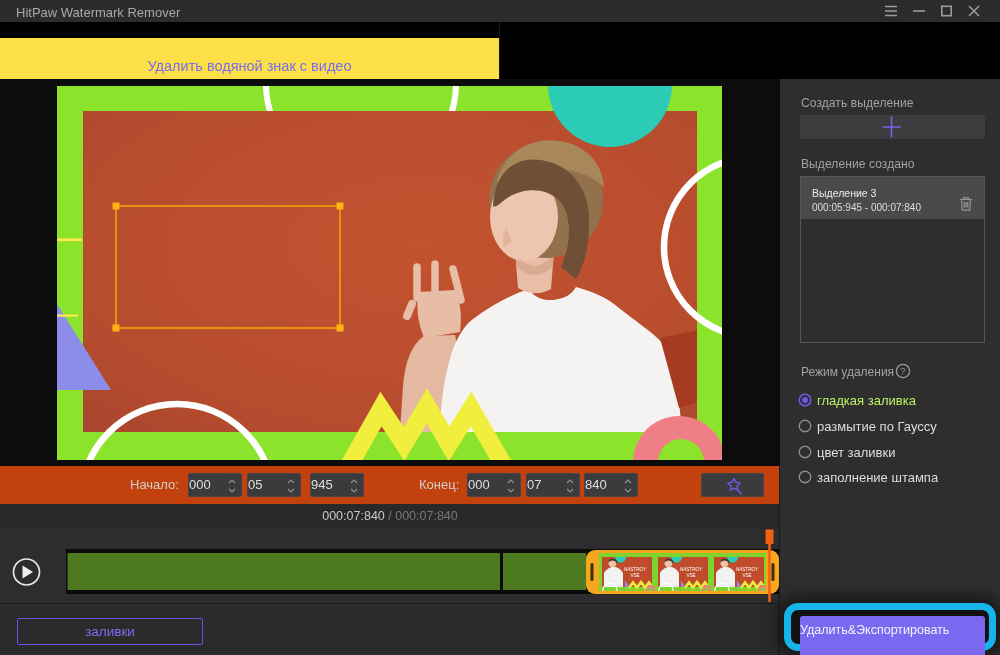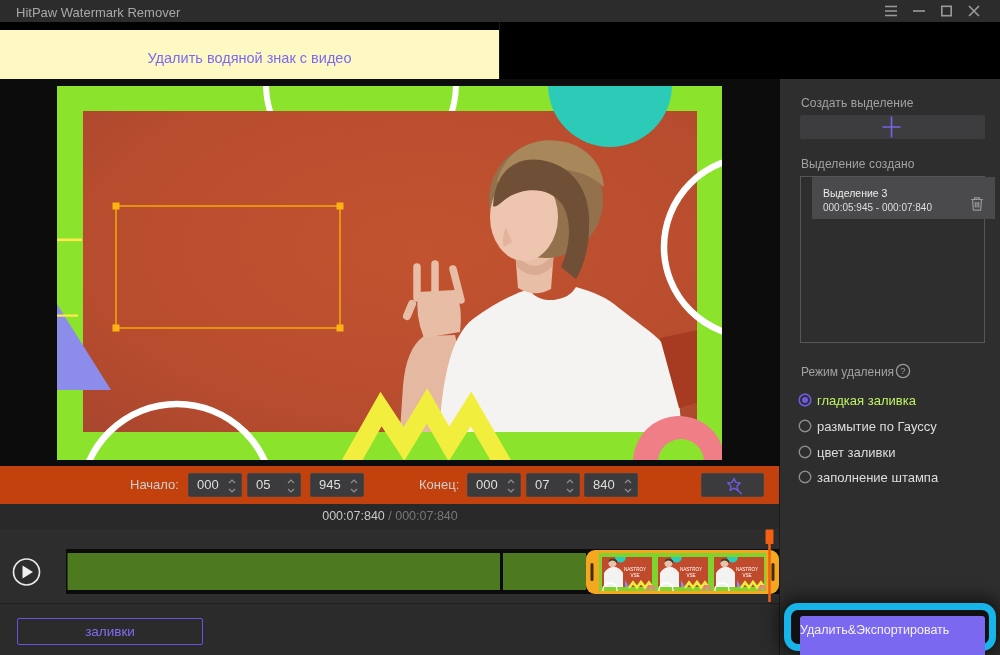--- a/index.html
+++ b/index.html
@@ -6,55 +6,55 @@
   html,body { width:1000px; height:655px; overflow:hidden; background:#000; }
   body { font-family:"Liberation Sans", sans-serif; position:relative; }
   .abs { position:absolute; }
 
   
   #titlebar { left:0; top:0; width:1000px; height:22px; background:#2c2c2c; }
   #titletext { left:16px; top:4.5px; font-size:13px; color:#a9a9a9; }
 
   
   #tabs { left:0; top:22px; width:1000px; height:57px; }
-  #tabL { left:0; top:8px; width:499px; height:57px; background:#fef9c3; border-bottom:3px solid #14b8a6; }
+  #tabL { left:0; top:16px; width:499px; height:57px; background:#fde047; border-bottom:3px solid #14b8a6; }
   #tabR { left:500px; top:0; width:500px; height:57px; background:#323233; }
   #tabdiv { left:499px; top:0; width:1px; height:57px; background:#191919; }
   .tabtext { width:100%; text-align:center; top:20px; font-size:14.5px; }
   #tabL .tabtext { color:#7a6af2; }
   #tabR .tabtext { color:#cbcbcb; }
 
   
   #stage { left:0; top:79px; width:780px; height:387px; background:#0c0c0c; }
 
   
   #controls { left:0; top:466px; width:780px; height:38px; background:#c2410c; font-size:13px; color:#cfcfcf; }
   .clabel { top:11px; }
-  .numbox { top:7px; width:54px; height:24px; background:#3b3b3d; border:1px solid #454547; border-radius:2px; color:#dfdfdf; font-size:13px; line-height:22px; padding-left:8px; }
+  .numbox { top:7px; width:54px; height:24px; background:#3b3b3d; border:1px solid #454547; border-radius:2px; color:#dfdfdf; font-size:13px; line-height:22px; }
   .spin { position:absolute; right:5px; top:1px; width:8px; height:22px; }
   .spin svg { display:block; }
   #wandbtn { left:701px; top:7px; width:63px; height:24px; background:#3b3b3d; border:1px solid #454547; border-radius:2px; }
 
   
   #infobar { left:0; top:504px; width:780px; height:25px; background:#29292a; text-align:center; font-size:12.5px; line-height:25px; }
   #infobar .cur { color:#c8c8c8; }
   #infobar .tot { color:#777778; }
 
   
   #tlregion { left:0; top:529px; width:780px; height:74px; background:#2d2d2e; }
   #bottombar { left:0; top:603px; width:780px; height:52px; background:#2b2b2c; border-top:1px solid #1e1e1e; }
   #replacebtn { left:17px; top:14px; width:186px; height:27px; border:1px solid #6a52e0; border-radius:2px; color:#7f6df0; font-size:13.5px; text-align:center; line-height:25px; }
 
   
   #sidebar { left:780px; top:79px; width:220px; height:576px; background:#2e2e2f; font-size:12px; letter-spacing:0.1px; color:#a2a2a2; }
   #sb-label1 { left:21px; top:17px; }
   #plusbtn { left:20px; top:36px; width:185px; height:24px; background:#3d3d3f; border-radius:2px; }
   #sb-label2 { left:21px; top:78px; }
   #panel { left:20px; top:97px; width:185px; height:167px; border:1px solid #565657; }
-  #panelitem { left:11px; top:0; width:183px; height:42px; background:#4a4a4c;padding-left:31px; }
+  #panelitem { left:0; top:0; width:183px; height:42px; background:#4a4a4c;padding-left:31px; }
   #pi-t1 { left:11px; top:10px; font-size:10.5px; letter-spacing:0; color:#ececec; }
   #pi-t2 { left:11px; top:25px; font-size:10px; letter-spacing:0; color:#dedede; }
   #sb-label3 { left:21px; top:286px; letter-spacing:0; }
   .radio-row { left:18px; height:20px; }
   .radio { width:14px; height:14px; border-radius:50%; }
   .rlabel { left:19px; font-size:13px; letter-spacing:0; color:#dedede; white-space:nowrap; top:0px; }
 
   
   #ring { left:784px; top:603px; width:212px; height:48px; border:7px solid #17b4e9; border-radius:14px; background:#111113; box-shadow:0 0 16px 6px rgba(0,0,0,0.55); }
   #exportbtn { left:800px; top:616px; width:185px; height:44px; background:#7b68f0; border-radius:3px; color:#f4f2ff; font-size:12.5px; letter-spacing:0; text-align:left; line-height:28px; }

